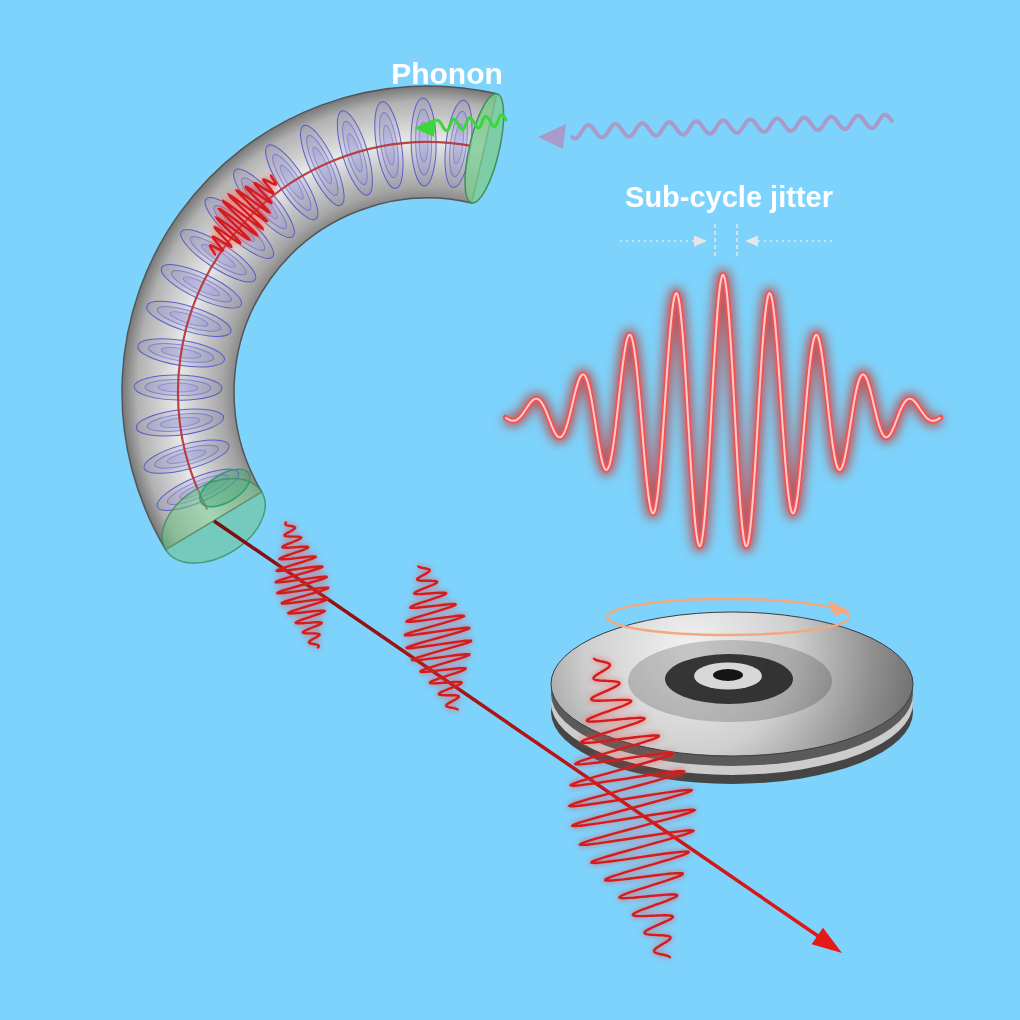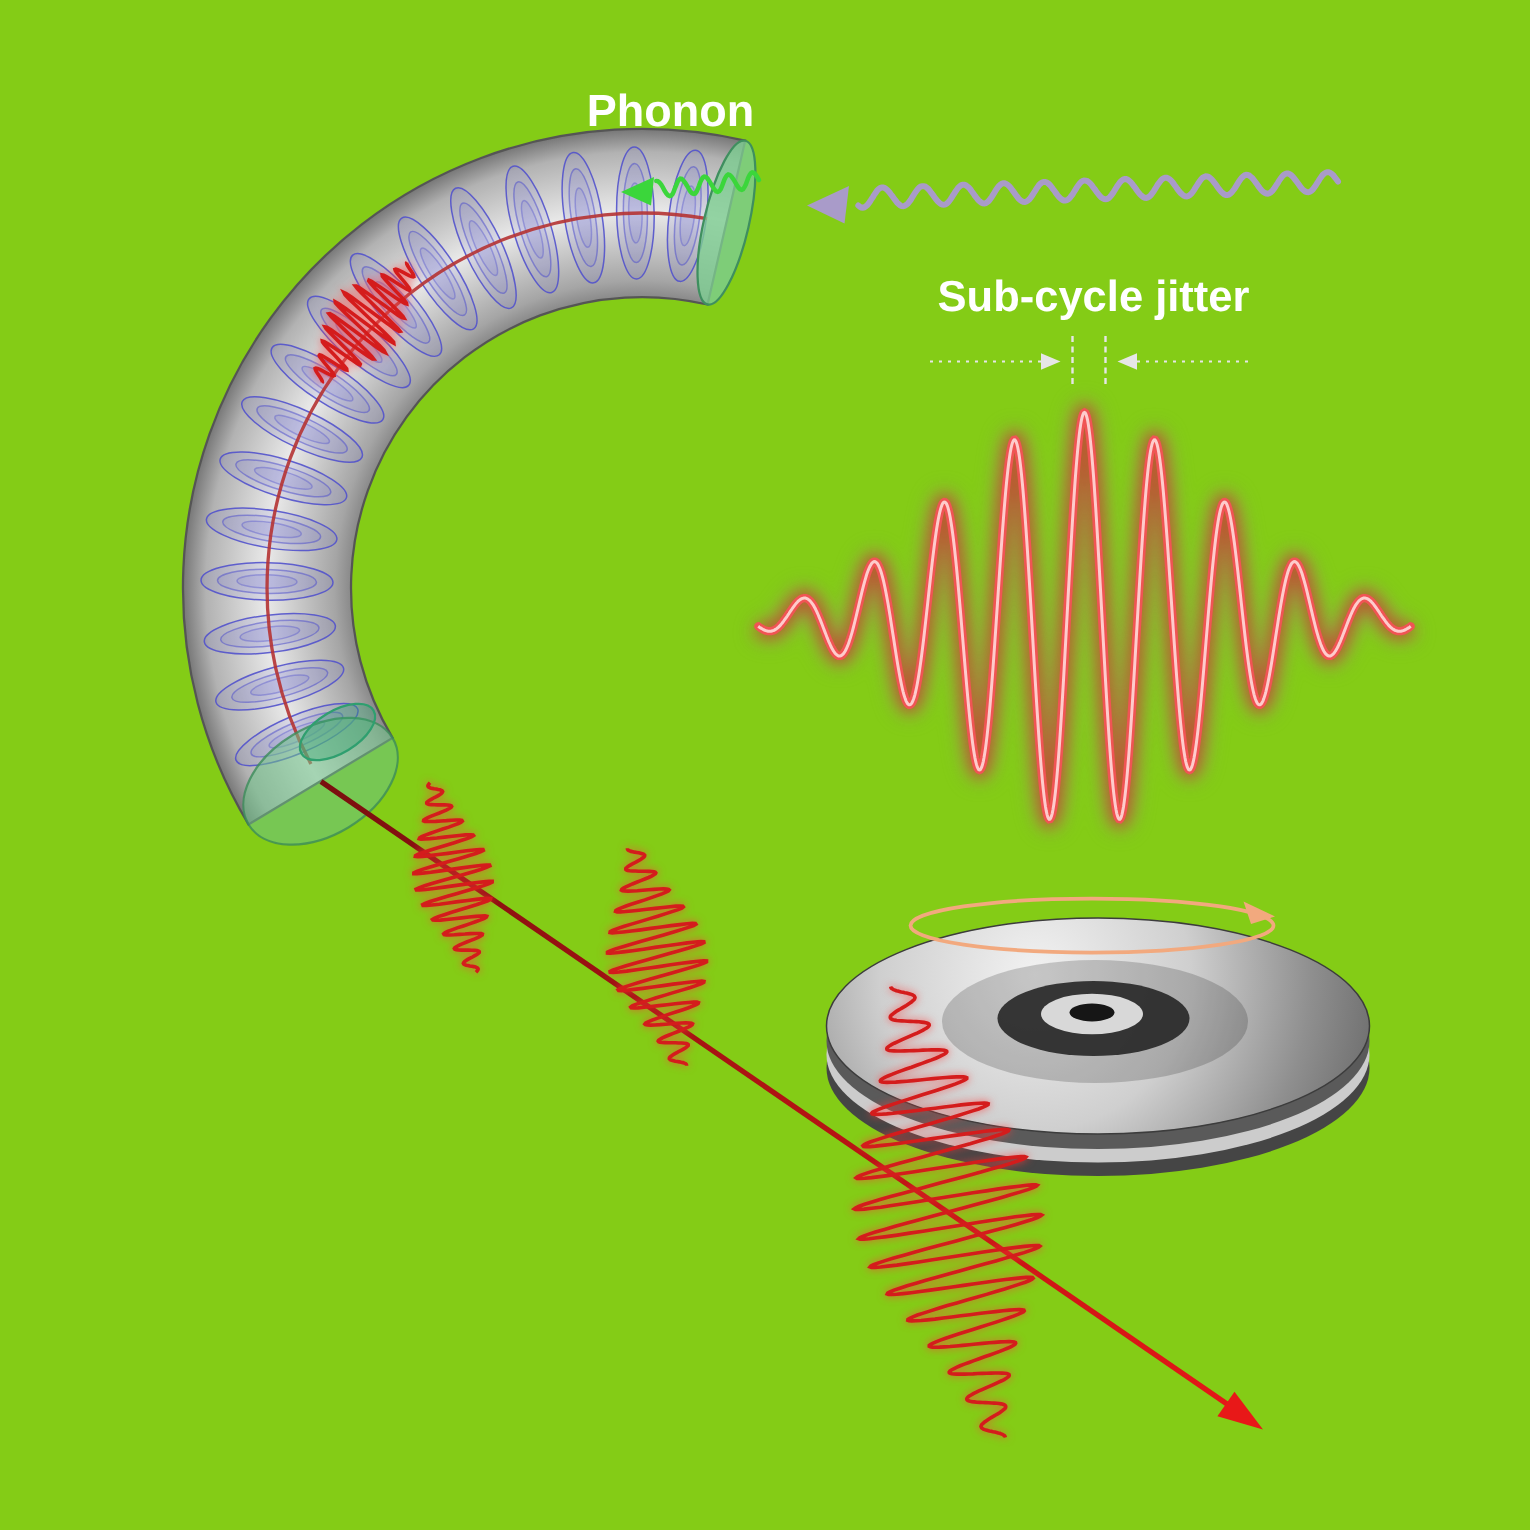--- a/index.html
+++ b/index.html
@@ -1,16 +1,16 @@
 <!DOCTYPE html>
 <html><head>
 <meta charset="utf-8">
 <style>
   html,body{margin:0;padding:0;background:#000;}
-  .canvas-wrap{position:relative;width:1020px;height:1020px;background:#84cc16;overflow:hidden;}
+  .canvas-wrap{position:relative;width:1020px;height:1020px;background:#7dd3fc;overflow:hidden;}
   svg{display:block;}
   text{font-family:"Liberation Sans", sans-serif;font-weight:700;}
   .spindle{fill:rgba(80,80,210,.10);stroke:#5252cc;stroke-width:1;}
   .glow-white{filter:blur(7px);}
   .glow-red{filter:blur(5px);}
   .packet{fill:none;stroke-width:2.4;filter:drop-shadow(0 0 3px rgba(255,60,60,.8));}
   .dotted{stroke-width:1.4;stroke-dasharray:2 4;fill:none;}
   .tick{stroke-width:1.6;stroke-dasharray:4 3;fill:none;}
 </style>
 </head>

